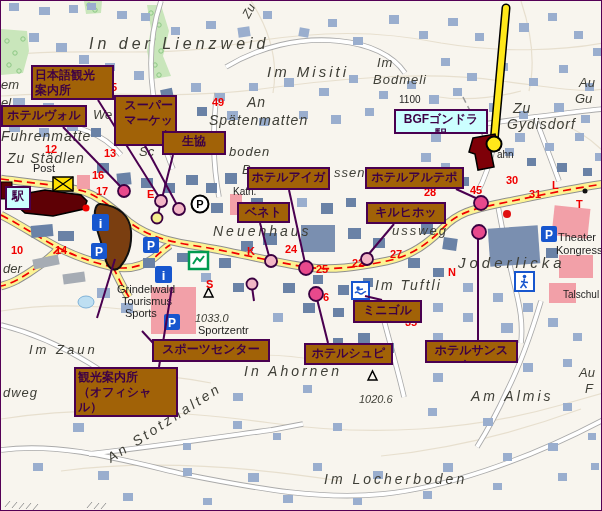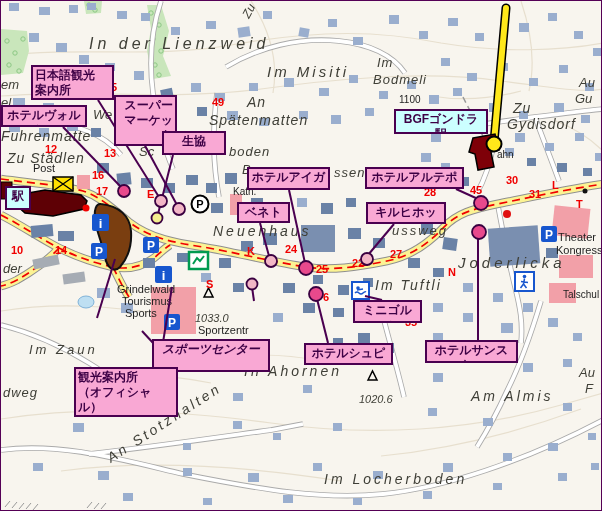--- a/index.html
+++ b/index.html
@@ -1,19 +1,19 @@
 <!DOCTYPE html>
 <html><head>
 <meta charset="utf-8">
 <style>
   html,body{margin:0;padding:0;background:#ddd;}
   #stage{position:relative;width:602px;height:511px;background:#f8f5ee;border:1px solid #550055;box-sizing:border-box;overflow:hidden;font-family:"Liberation Sans",sans-serif;}
   #map-svg{position:absolute;left:0;top:0;}
   #overlay{position:absolute;left:0;top:0;width:100%;height:100%;pointer-events:none;}
-  .callout{position:absolute;box-sizing:border-box;border:2px solid #4a0050;background:#f9a8d4;color:#3d0045;
+  .callout{position:absolute;box-sizing:border-box;border:2px solid #4a0050;background:#a16207;color:#3d0045;
     font-weight:bold;font-size:12px;line-height:15px;text-align:center;white-space:pre-line;
     padding:1px 2px;overflow:hidden;pointer-events:auto;}
   .callout.cyan{background:#ccffff;}
   text{font-family:"Liberation Sans",sans-serif;}
   .place{font-style:italic;fill:#3f3f37;}
   .small{fill:#1e1e1e;}
   .redmark{fill:#f00000;font-weight:bold;}
 </style>
 </head>
 <body>
@@ -427,21 +427,21 @@
 案内所</div>
       <div class="callout" style="left: 0px; top: 104px; width: 86px; height: 22px;">ホテルヴォルター</div>
       <div class="callout" style="left: 113px; top: 94px; width: 63px; height: 51px; text-align: right;">スーパー
 マーケット</div>
       <div class="callout" style="left: 161px; top: 130px; width: 64px; height: 24px;">生協</div>
       <div class="callout" style="left: 246px; top: 166px; width: 83px; height: 23px;">ホテルアイガー</div>
       <div class="callout" style="left: 236px; top: 201px; width: 53px; height: 21px;">ベネトン</div>
       <div class="callout" style="left: 364px; top: 166px; width: 99px; height: 22px;">ホテルアルテポスト</div>
       <div class="callout" style="left: 365px; top: 201px; width: 80px; height: 22px;">キルヒホッファー</div>
       <div class="callout cyan" style="left: 393px; top: 108px; width: 94px; height: 25px;">BGFゴンドラ駅</div>
-      <div class="callout" style="left: 151px; top: 338px; width: 118px; height: 33px; font-style: italic;">スポーツセンター</div>
+      <div class="callout" style="left: 151px; top: 338px; width: 118px; height: 23px;">スポーツセンター</div>
       <div class="callout" style="left: 73px; top: 366px; width: 104px; height: 50px; text-align: left;">観光案内所
 （オフィシャル）</div>
       <div class="callout" style="left: 303px; top: 342px; width: 89px; height: 22px;">ホテルシュピンネ</div>
       <div class="callout" style="left: 352px; top: 299px; width: 69px; height: 23px;">ミニゴルフ</div>
       <div class="callout" style="left: 424px; top: 339px; width: 93px; height: 23px;">ホテルサンスター</div>
       <div class="callout cyan" style="left: 4px; top: 185px; width: 26px; height: 24px;">駅</div>
     </div>
 </div>
 
 </body></html>

